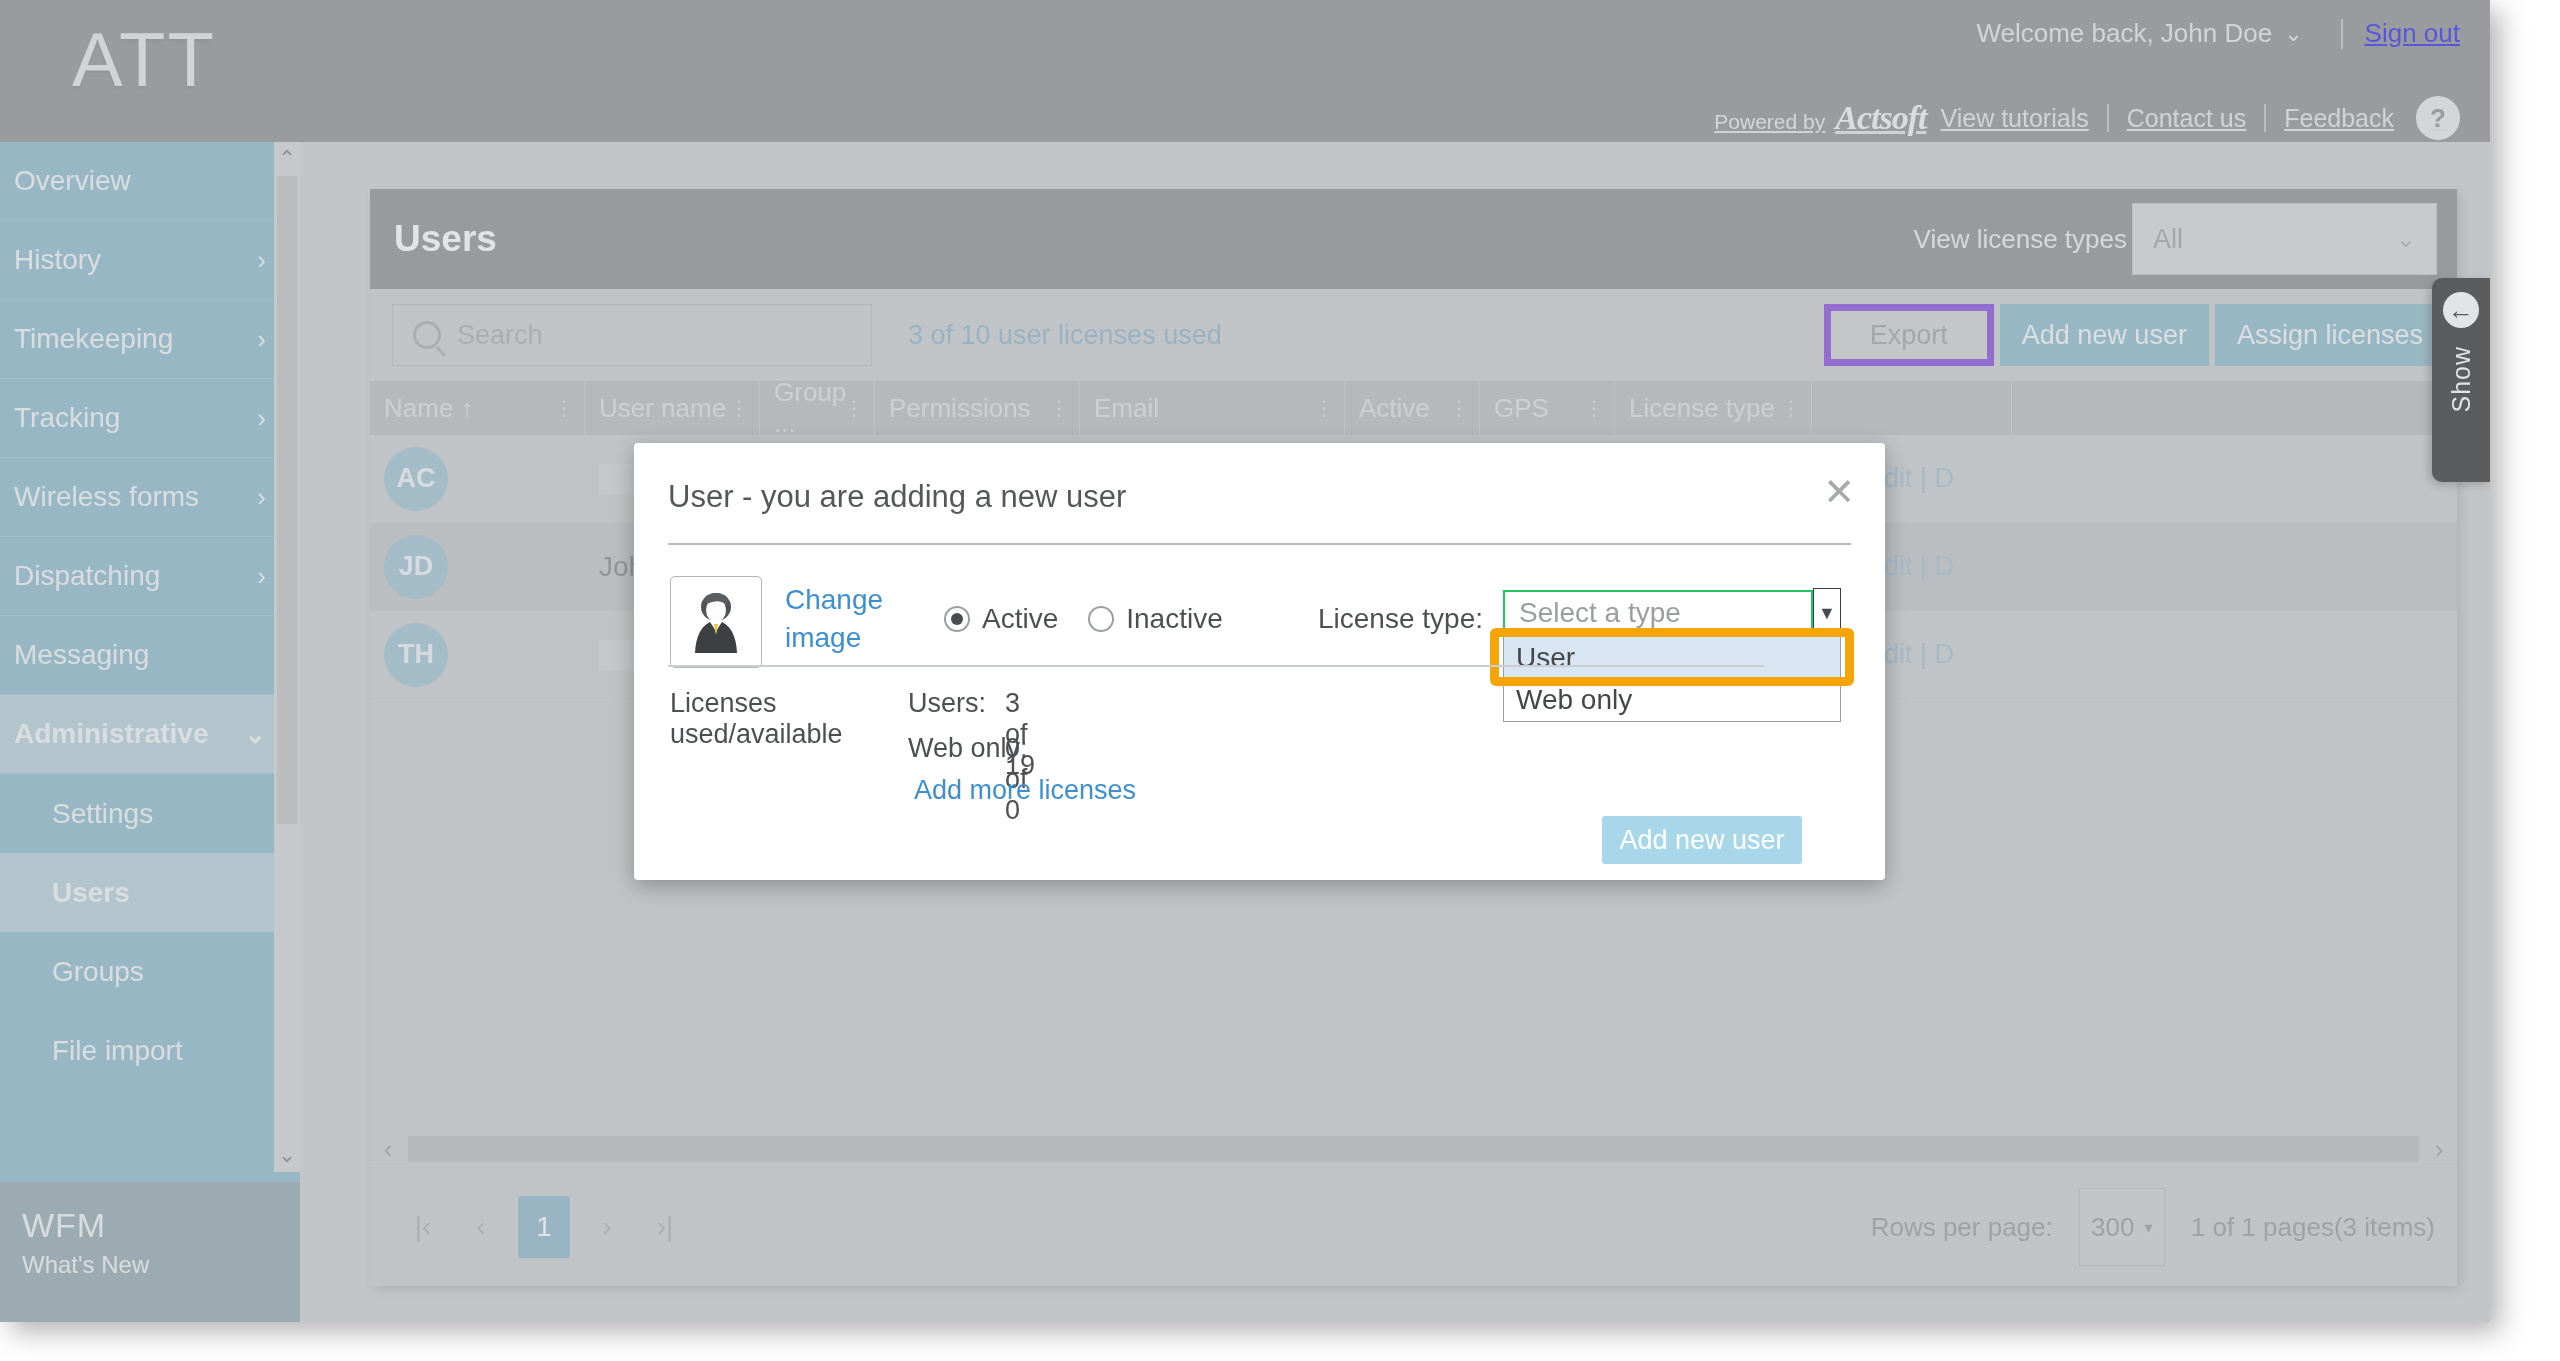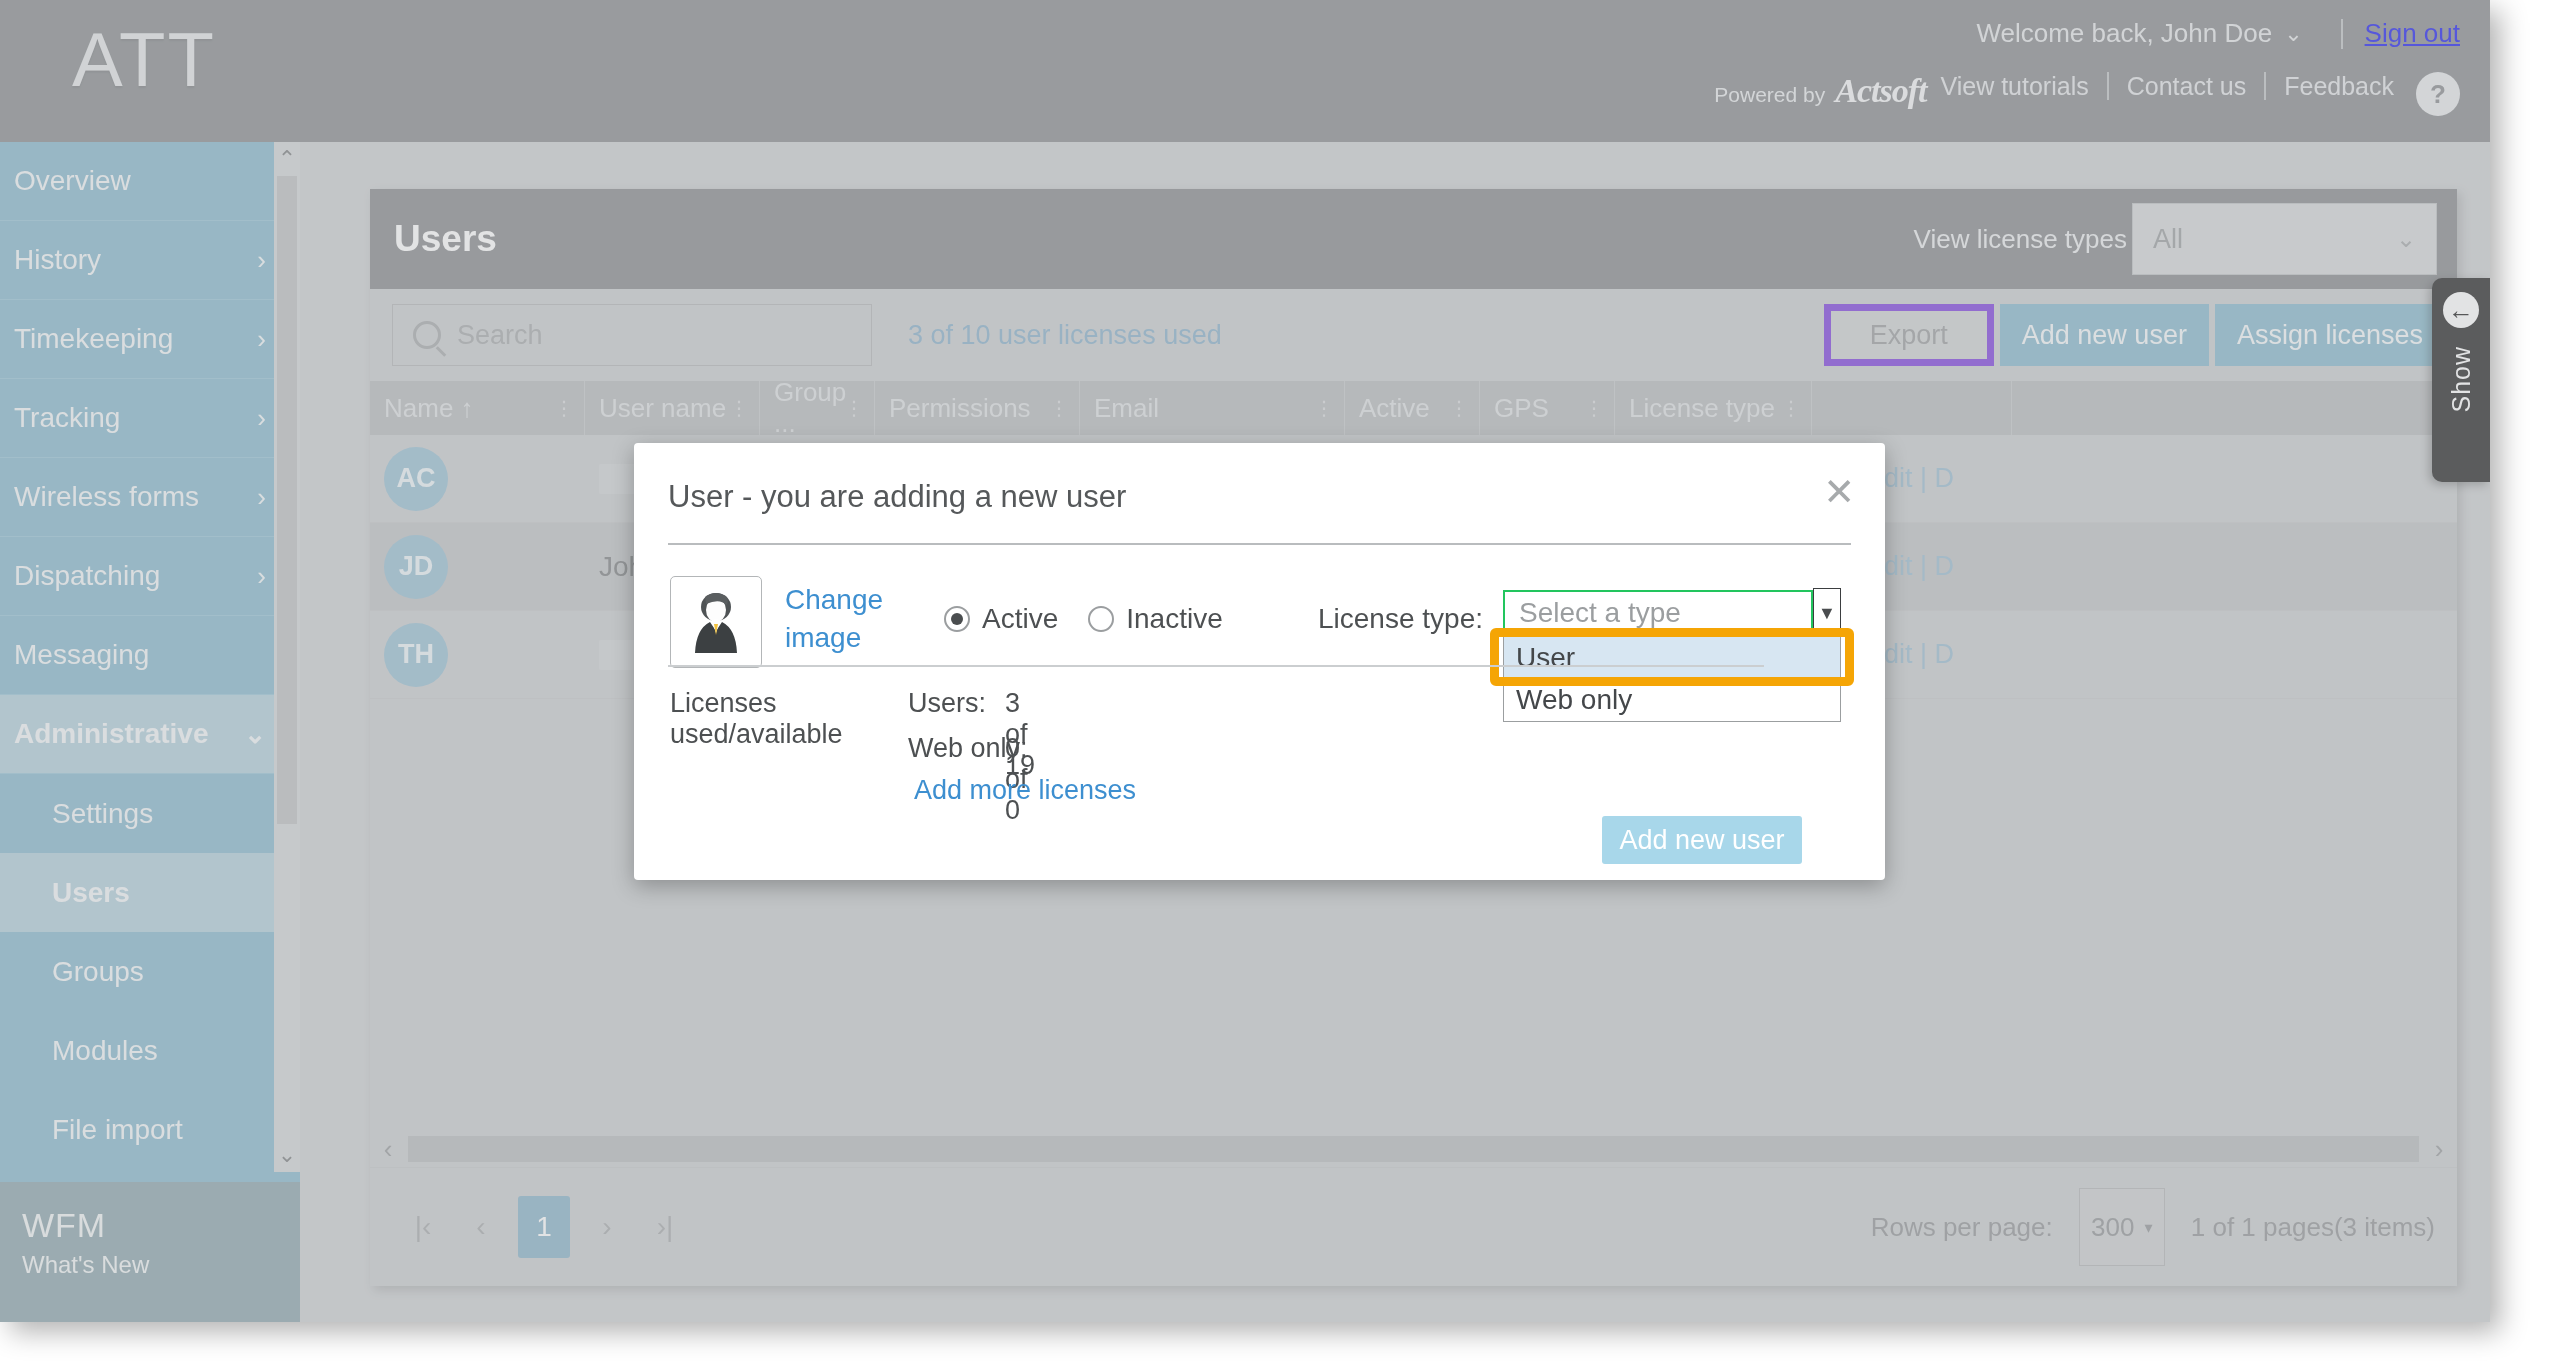--- a/index.html
+++ b/index.html
@@ -44,23 +44,23 @@
   #welcome-row .wname { cursor: default; }
   #welcome-row .chev {
     display: inline-block; margin: 0 16px 0 12px;
     font-size: 22px;
   }
   #welcome-row .vbar {
     display: inline-block; width: 2px; height: 30px;
     background: #b9bcbe; margin: 0 22px;
   }
   #util-row {
-    position: absolute; right: 30px; top: 72px;
-    display: flex; 
-    color: #dfe1e3; font-size: 25px;
+    position: absolute; right: 30px; top: 96px;
+    display: flex; align-items: center;
+    color: #dfe1e3; font-size: 25px; text-decoration: underline;
   }
   #util-row .powered {
     font-size: 21px; color: #e4e6e8; margin-right: 14px;
     display: flex; align-items: baseline; gap: 10px;
   }
   #util-row .actsoft {
     font-family: "Liberation Serif", serif;
     font-style: italic; font-weight: bold;
     font-size: 34px; color: #f2f3f4;
     letter-spacing: -1px;
@@ -480,23 +480,20 @@
             <span class="caret">⌄</span>
           </div>
           <div class="nav-item sub">
             <span>Settings</span>
           </div>
           <div class="nav-item sub active">
             <span>Users</span>
           </div>
           <div class="nav-item sub">
             <span>Groups</span>
-          </div>
-          <div class="nav-item sub">
-            <span>Modules</span>
           </div>
           <div class="nav-item sub">
             <span>File import</span>
           </div>
         </div>
       <div class="nav-item cut"></div>
 
       <div id="sb-scroll">
         <div class="arrow up">⌃</div>
         <div id="sb-thumb"></div>

